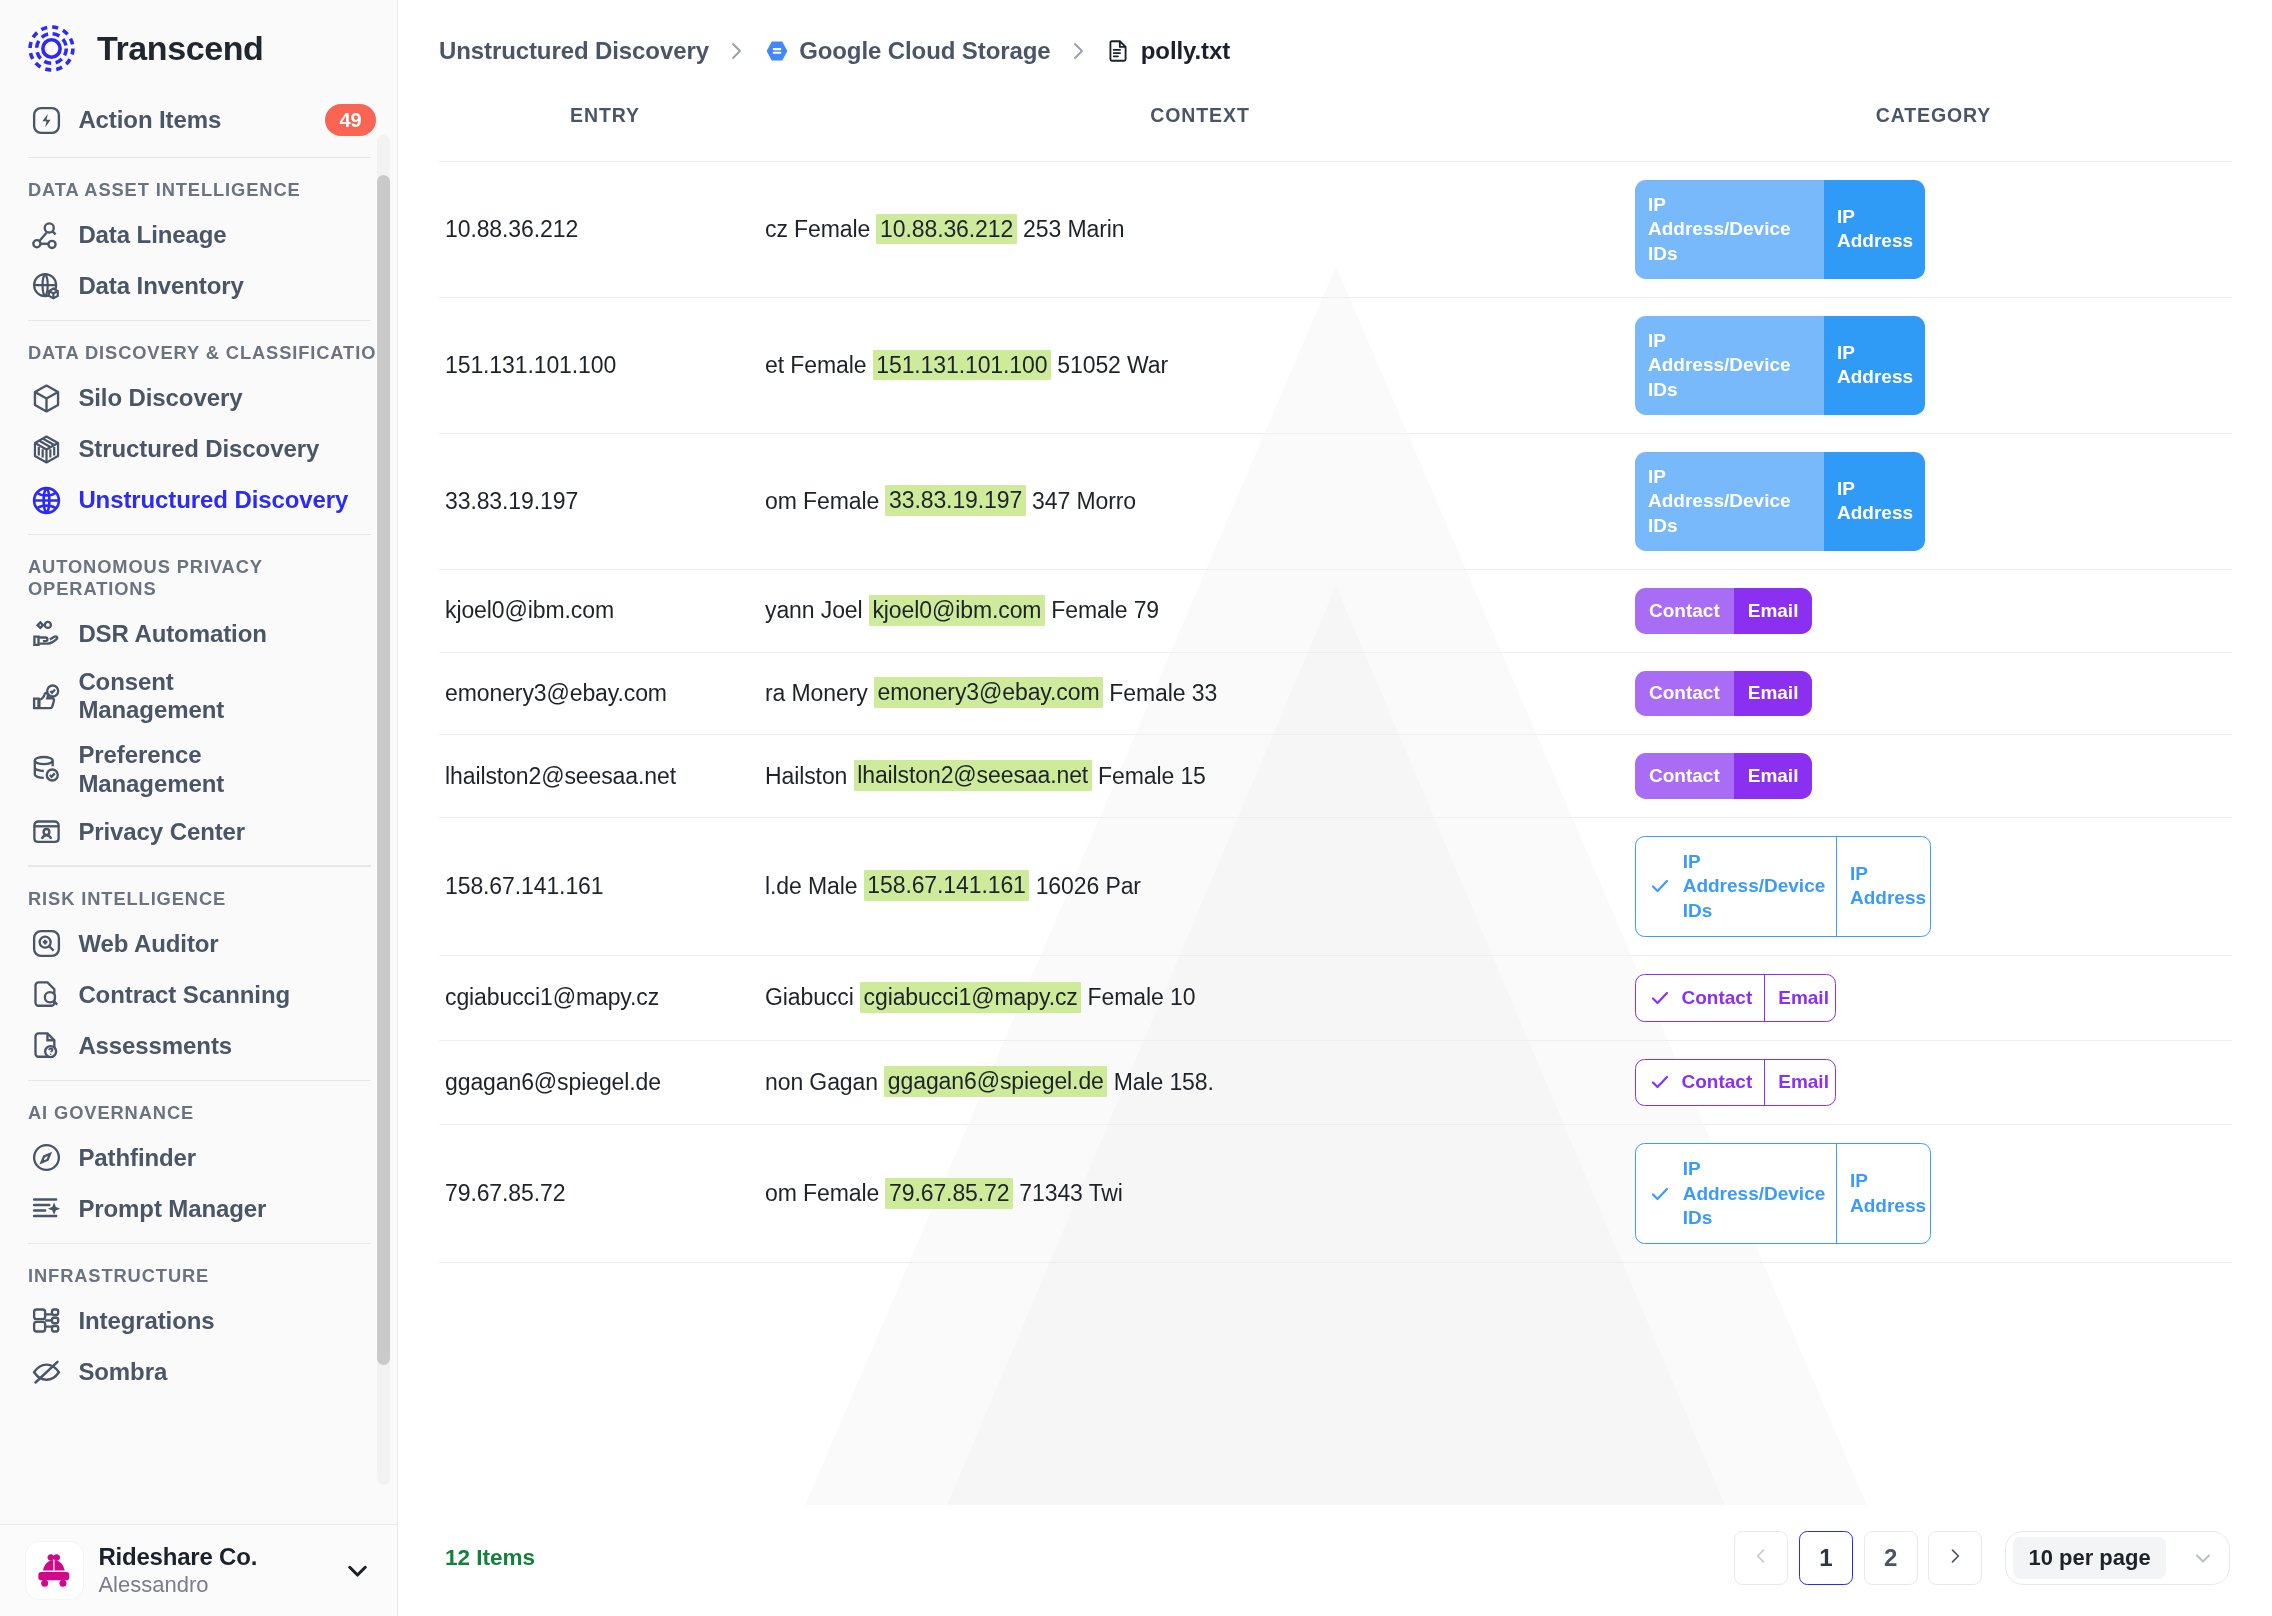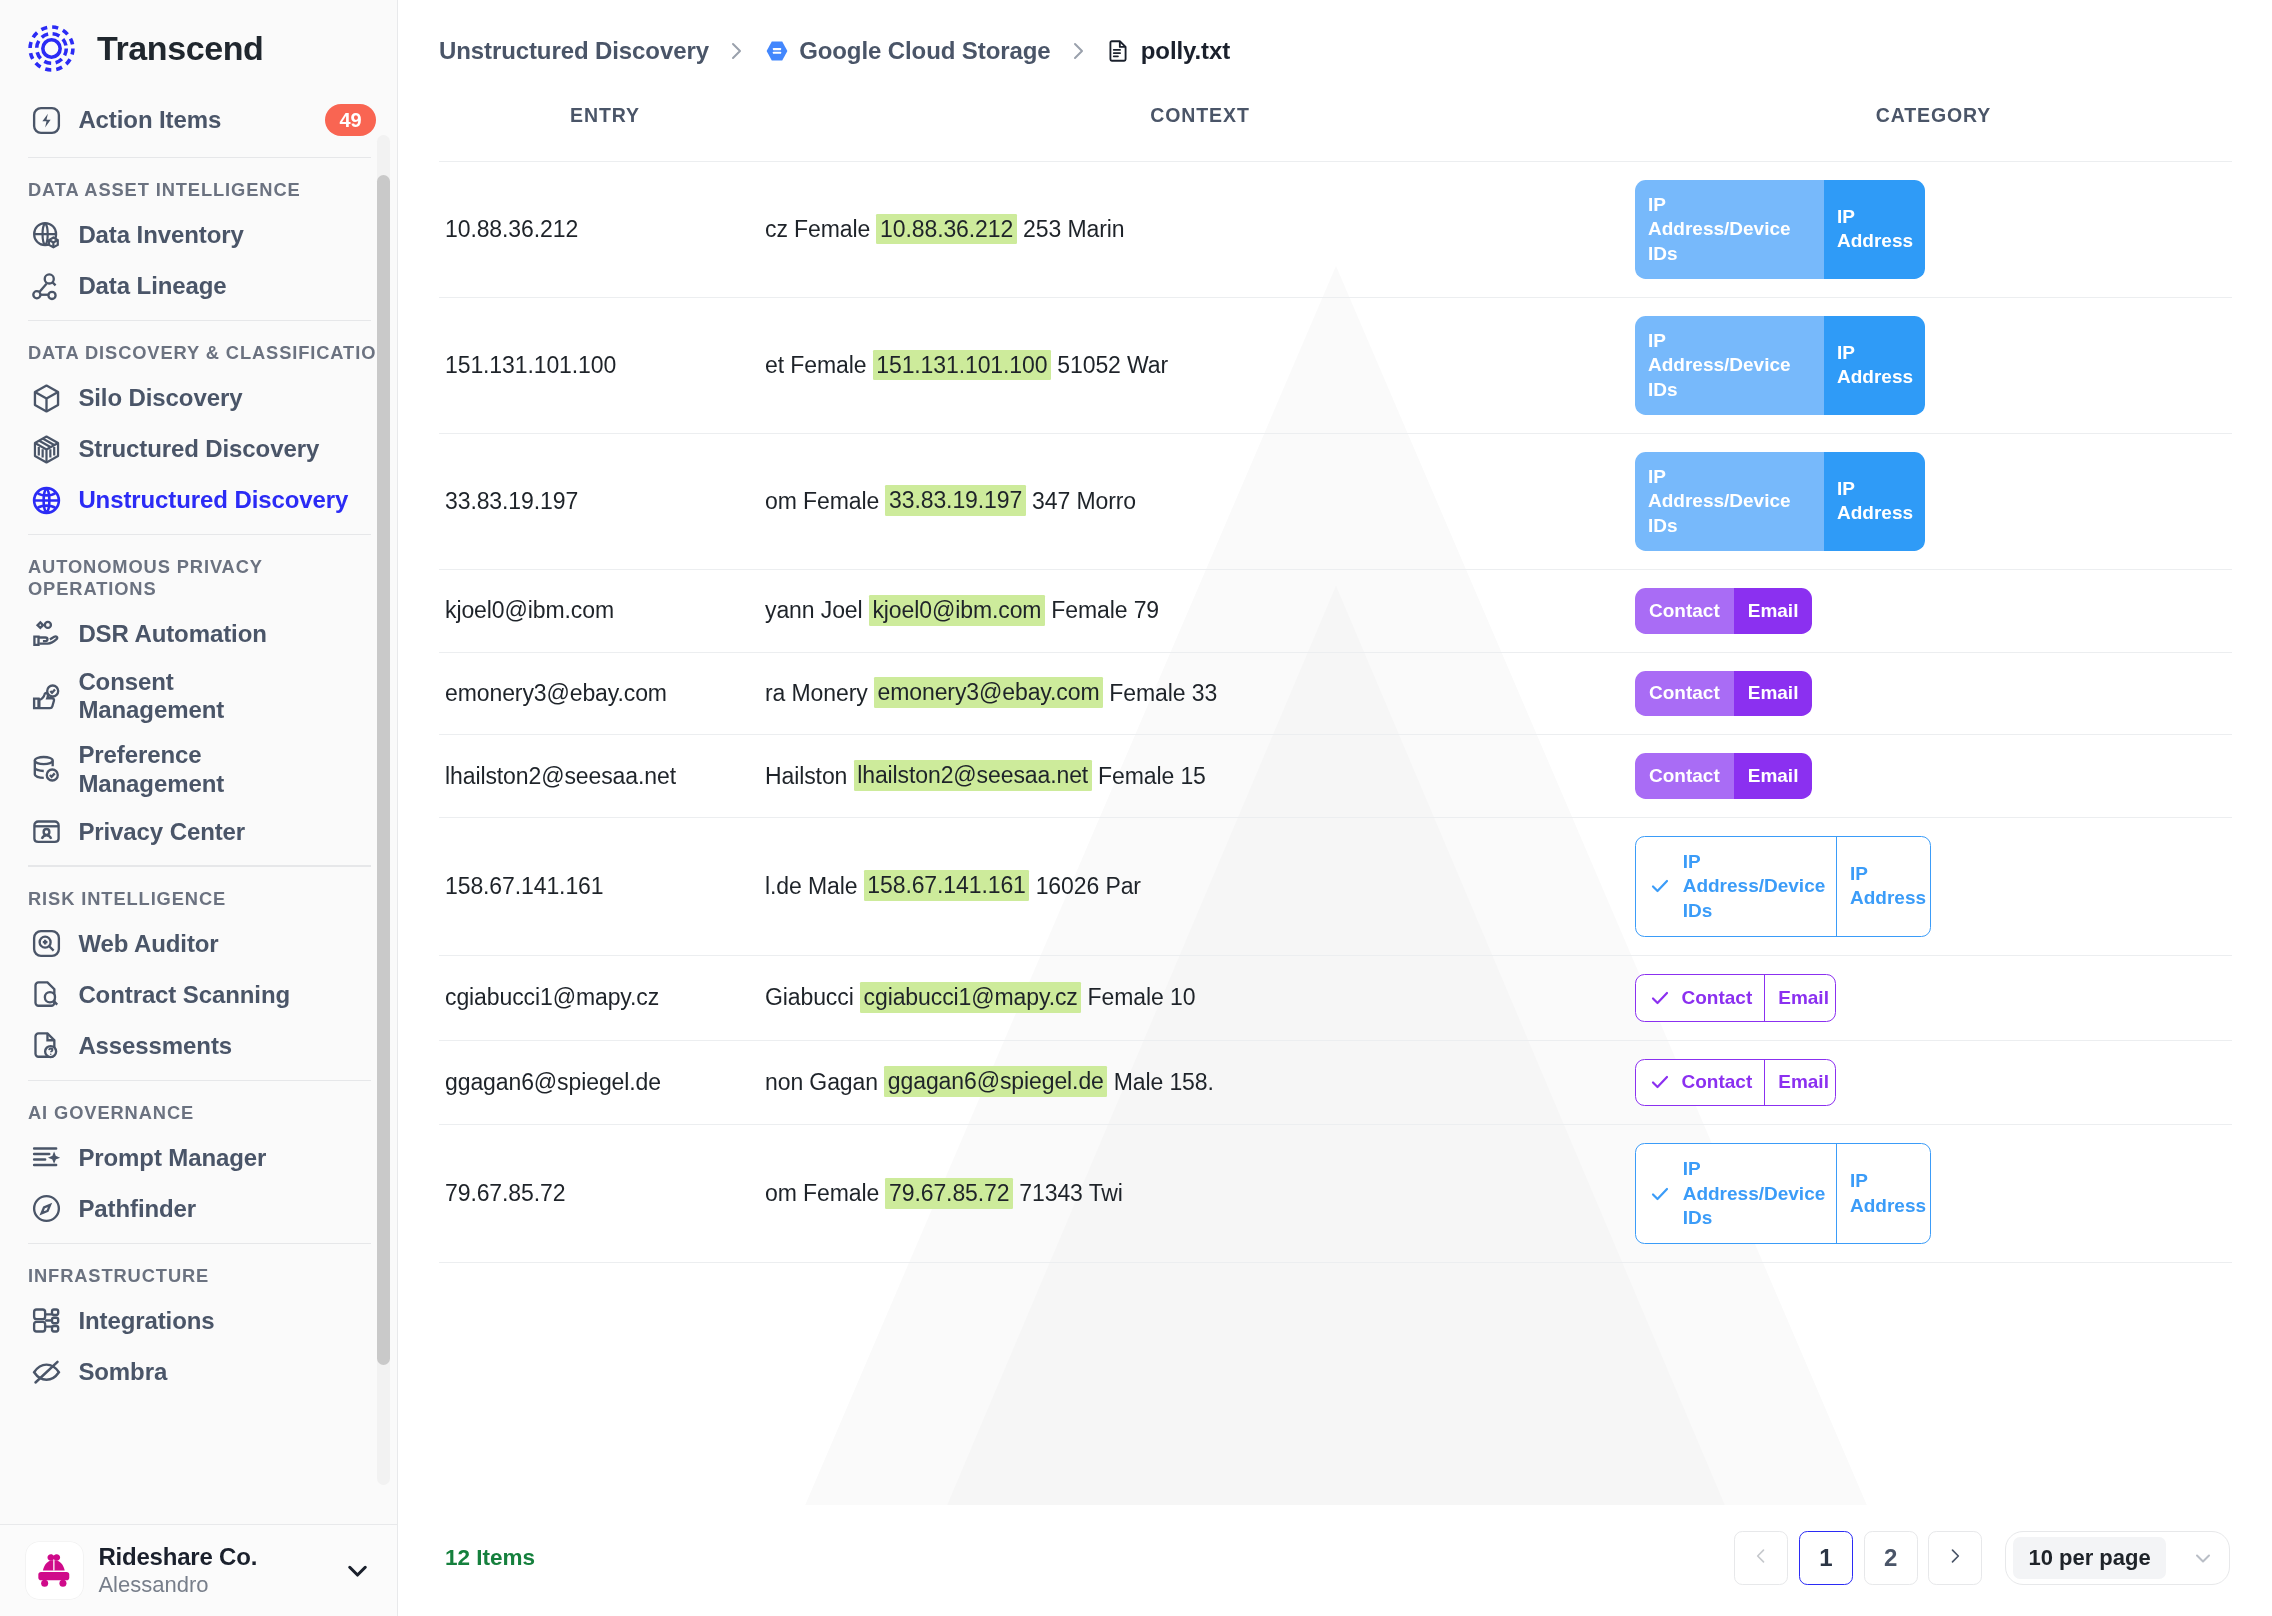--- a/index.html
+++ b/index.html
@@ -236,42 +236,42 @@
           </span>
           <span class="lbl">Action Items</span>
           <span class="badge-count">49</span>
         </div>
 
         <div class="nav-sep"></div>
 
         <div class="nav-section">DATA ASSET INTELLIGENCE</div>
         <div class="nav-item">
           <span class="ico">
-            <svg viewBox="0 0 24 24" width="33" height="33" fill="none" stroke="#4a5568" stroke-width="1.6">
-              <circle cx="11" cy="11" r="8"></circle>
-                <path d="M3 11h16M11 3c2.5 2.6 2.5 13.4 0 16M11 3C8.5 5.6 8.5 16.4 11 19"></path>
-              <path d="M17 13.5l3.2 1.8v3.5L17 20.6l-3.2-1.8v-3.5z" fill="#fafafa"></path>
-              <path d="M13.8 15.3l3.2 1.8 3.2-1.8M17 17.1v3.5"></path>
-            </svg>
-          </span>
-          <span class="lbl">Data Inventory</span>
-        </div>
-        <div class="nav-item">
-          <span class="ico">
             <svg viewBox="0 0 24 24" width="33" height="33" fill="none" stroke="#4a5568" stroke-width="1.7">
               <circle cx="14" cy="6.5" r="3.3"></circle>
                 <path d="M16.4 9l2.2 2.2"></path>
               <circle cx="5" cy="18" r="2.6"></circle>
                 <circle cx="16" cy="18.5" r="2.6"></circle>
               <path d="M7.6 18h5.8"></path>
                 <path d="M7 15.8L12 10"></path>
             </svg>
           </span>
           <span class="lbl">Data Lineage</span>
         </div>
+        <div class="nav-item">
+          <span class="ico">
+            <svg viewBox="0 0 24 24" width="33" height="33" fill="none" stroke="#4a5568" stroke-width="1.6">
+              <circle cx="11" cy="11" r="8"></circle>
+                <path d="M3 11h16M11 3c2.5 2.6 2.5 13.4 0 16M11 3C8.5 5.6 8.5 16.4 11 19"></path>
+              <path d="M17 13.5l3.2 1.8v3.5L17 20.6l-3.2-1.8v-3.5z" fill="#fafafa"></path>
+              <path d="M13.8 15.3l3.2 1.8 3.2-1.8M17 17.1v3.5"></path>
+            </svg>
+          </span>
+          <span class="lbl">Data Inventory</span>
+        </div>
 
         <div class="nav-sep"></div>
 
         <div class="nav-section">DATA DISCOVERY &amp; CLASSIFICATION</div>
         <div class="nav-item">
           <span class="ico">
             <svg viewBox="0 0 24 24" width="33" height="33" fill="none" stroke="#4a5568" stroke-width="1.7" stroke-linejoin="round">
               <path d="M12 2.6l8.4 4.7v9.4L12 21.4 3.6 16.7V7.3z"></path>
               <path d="M3.6 7.3L12 12l8.4-4.7M12 12v9.4"></path>
             </svg>
@@ -380,35 +380,35 @@
             </svg>
           </span>
           <span class="lbl">Assessments</span>
         </div>
 
         <div class="nav-sep"></div>
 
         <div class="nav-section">AI GOVERNANCE</div>
         <div class="nav-item">
           <span class="ico">
+            <svg viewBox="0 0 24 24" width="33" height="33" fill="none" stroke="#4a5568" stroke-width="1.7">
+              <circle cx="12" cy="12" r="9"></circle>
+              <path d="M14.6 9.4l-1.8 4.4-4.4 1.8 1.8-4.4z"></path>
+            </svg>
+          </span>
+          <span class="lbl">Pathfinder</span>
+        </div>
+        <div class="nav-item">
+          <span class="ico">
             <svg viewBox="0 0 24 24" width="33" height="33" fill="none" stroke="#4a5568" stroke-width="1.8" stroke-linecap="round">
               <path d="M3 5.5h16M3 9.5h11M3 13.5h8M3 17.5h16"></path>
               <path d="M17.5 9l.9 2.2 2.2.9-2.2.9-.9 2.2-.9-2.2-2.2-.9 2.2-.9z" fill="#4a5568" stroke-width="1"></path>
             </svg>
           </span>
           <span class="lbl">Prompt Manager</span>
-        </div>
-        <div class="nav-item">
-          <span class="ico">
-            <svg viewBox="0 0 24 24" width="33" height="33" fill="none" stroke="#4a5568" stroke-width="1.7">
-              <circle cx="12" cy="12" r="9"></circle>
-              <path d="M14.6 9.4l-1.8 4.4-4.4 1.8 1.8-4.4z"></path>
-            </svg>
-          </span>
-          <span class="lbl">Pathfinder</span>
         </div>
 
         <div class="nav-sep"></div>
 
         <div class="nav-section">INFRASTRUCTURE</div>
         <div class="nav-item">
           <span class="ico">
             <svg viewBox="0 0 24 24" width="33" height="33" fill="none" stroke="#4a5568" stroke-width="1.7">
               <rect x="3" y="4" width="8" height="7" rx="1.8"></rect>
                 <rect x="3" y="13" width="8" height="7" rx="1.8"></rect>

